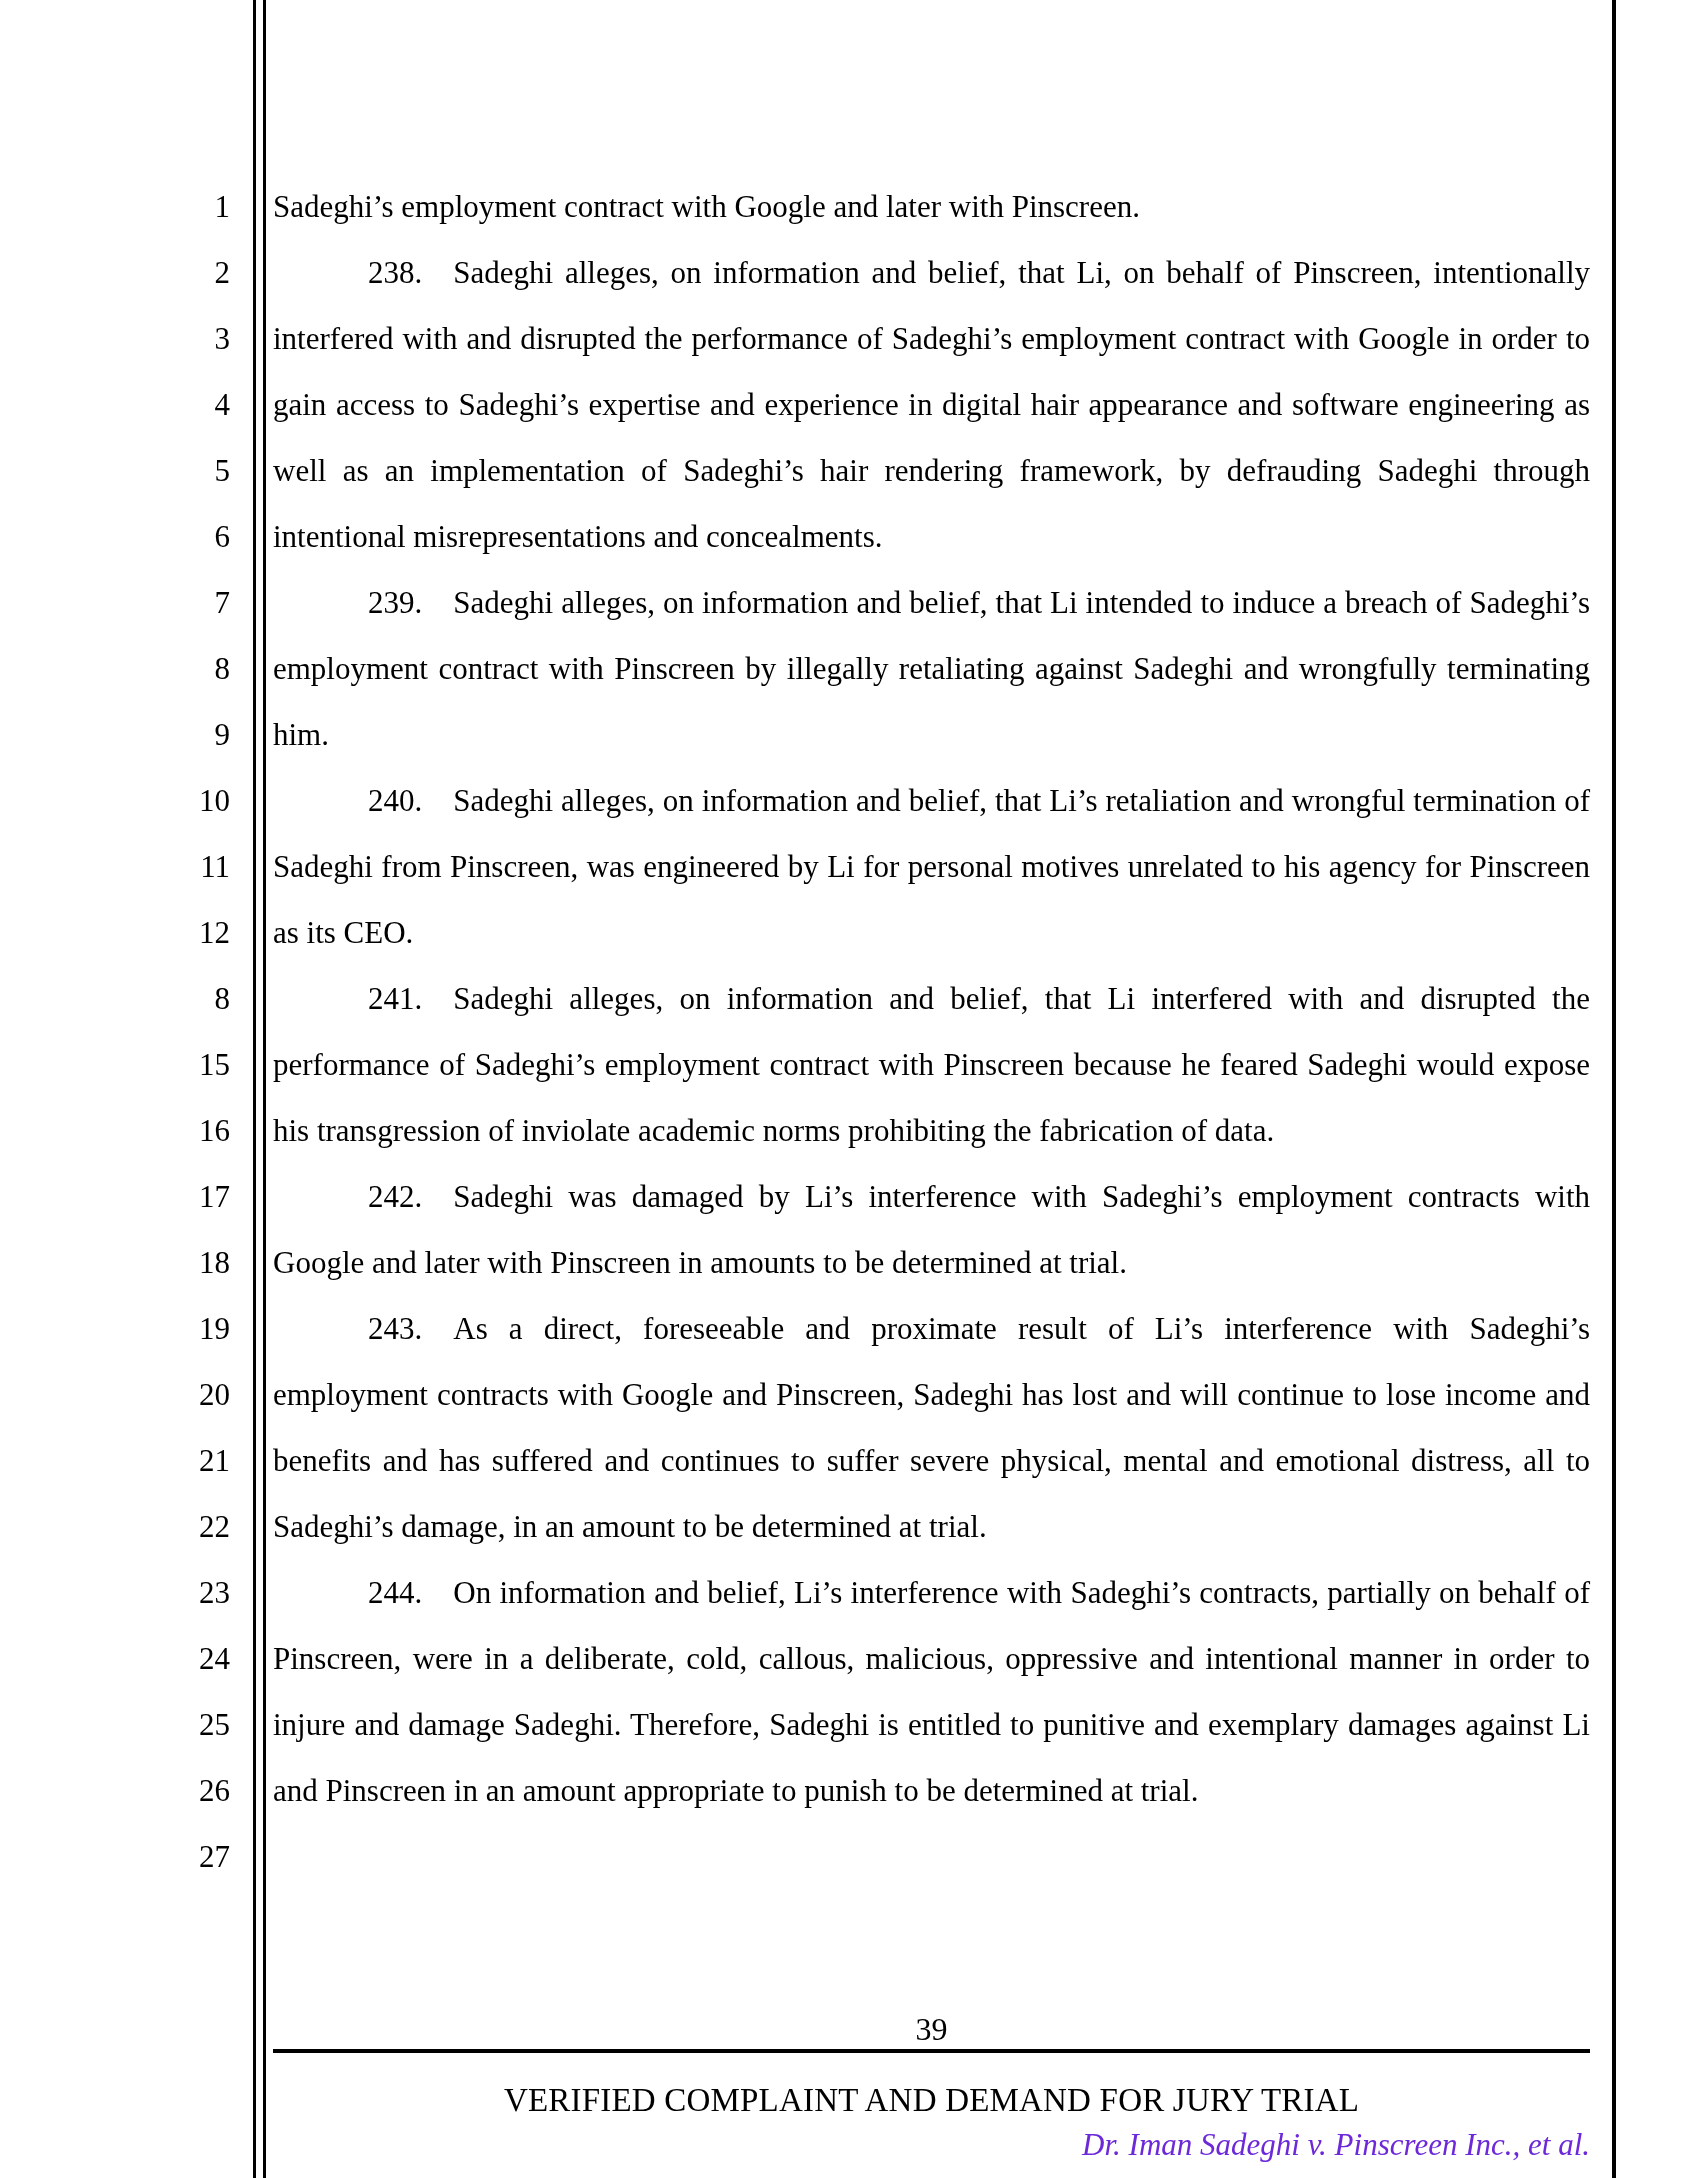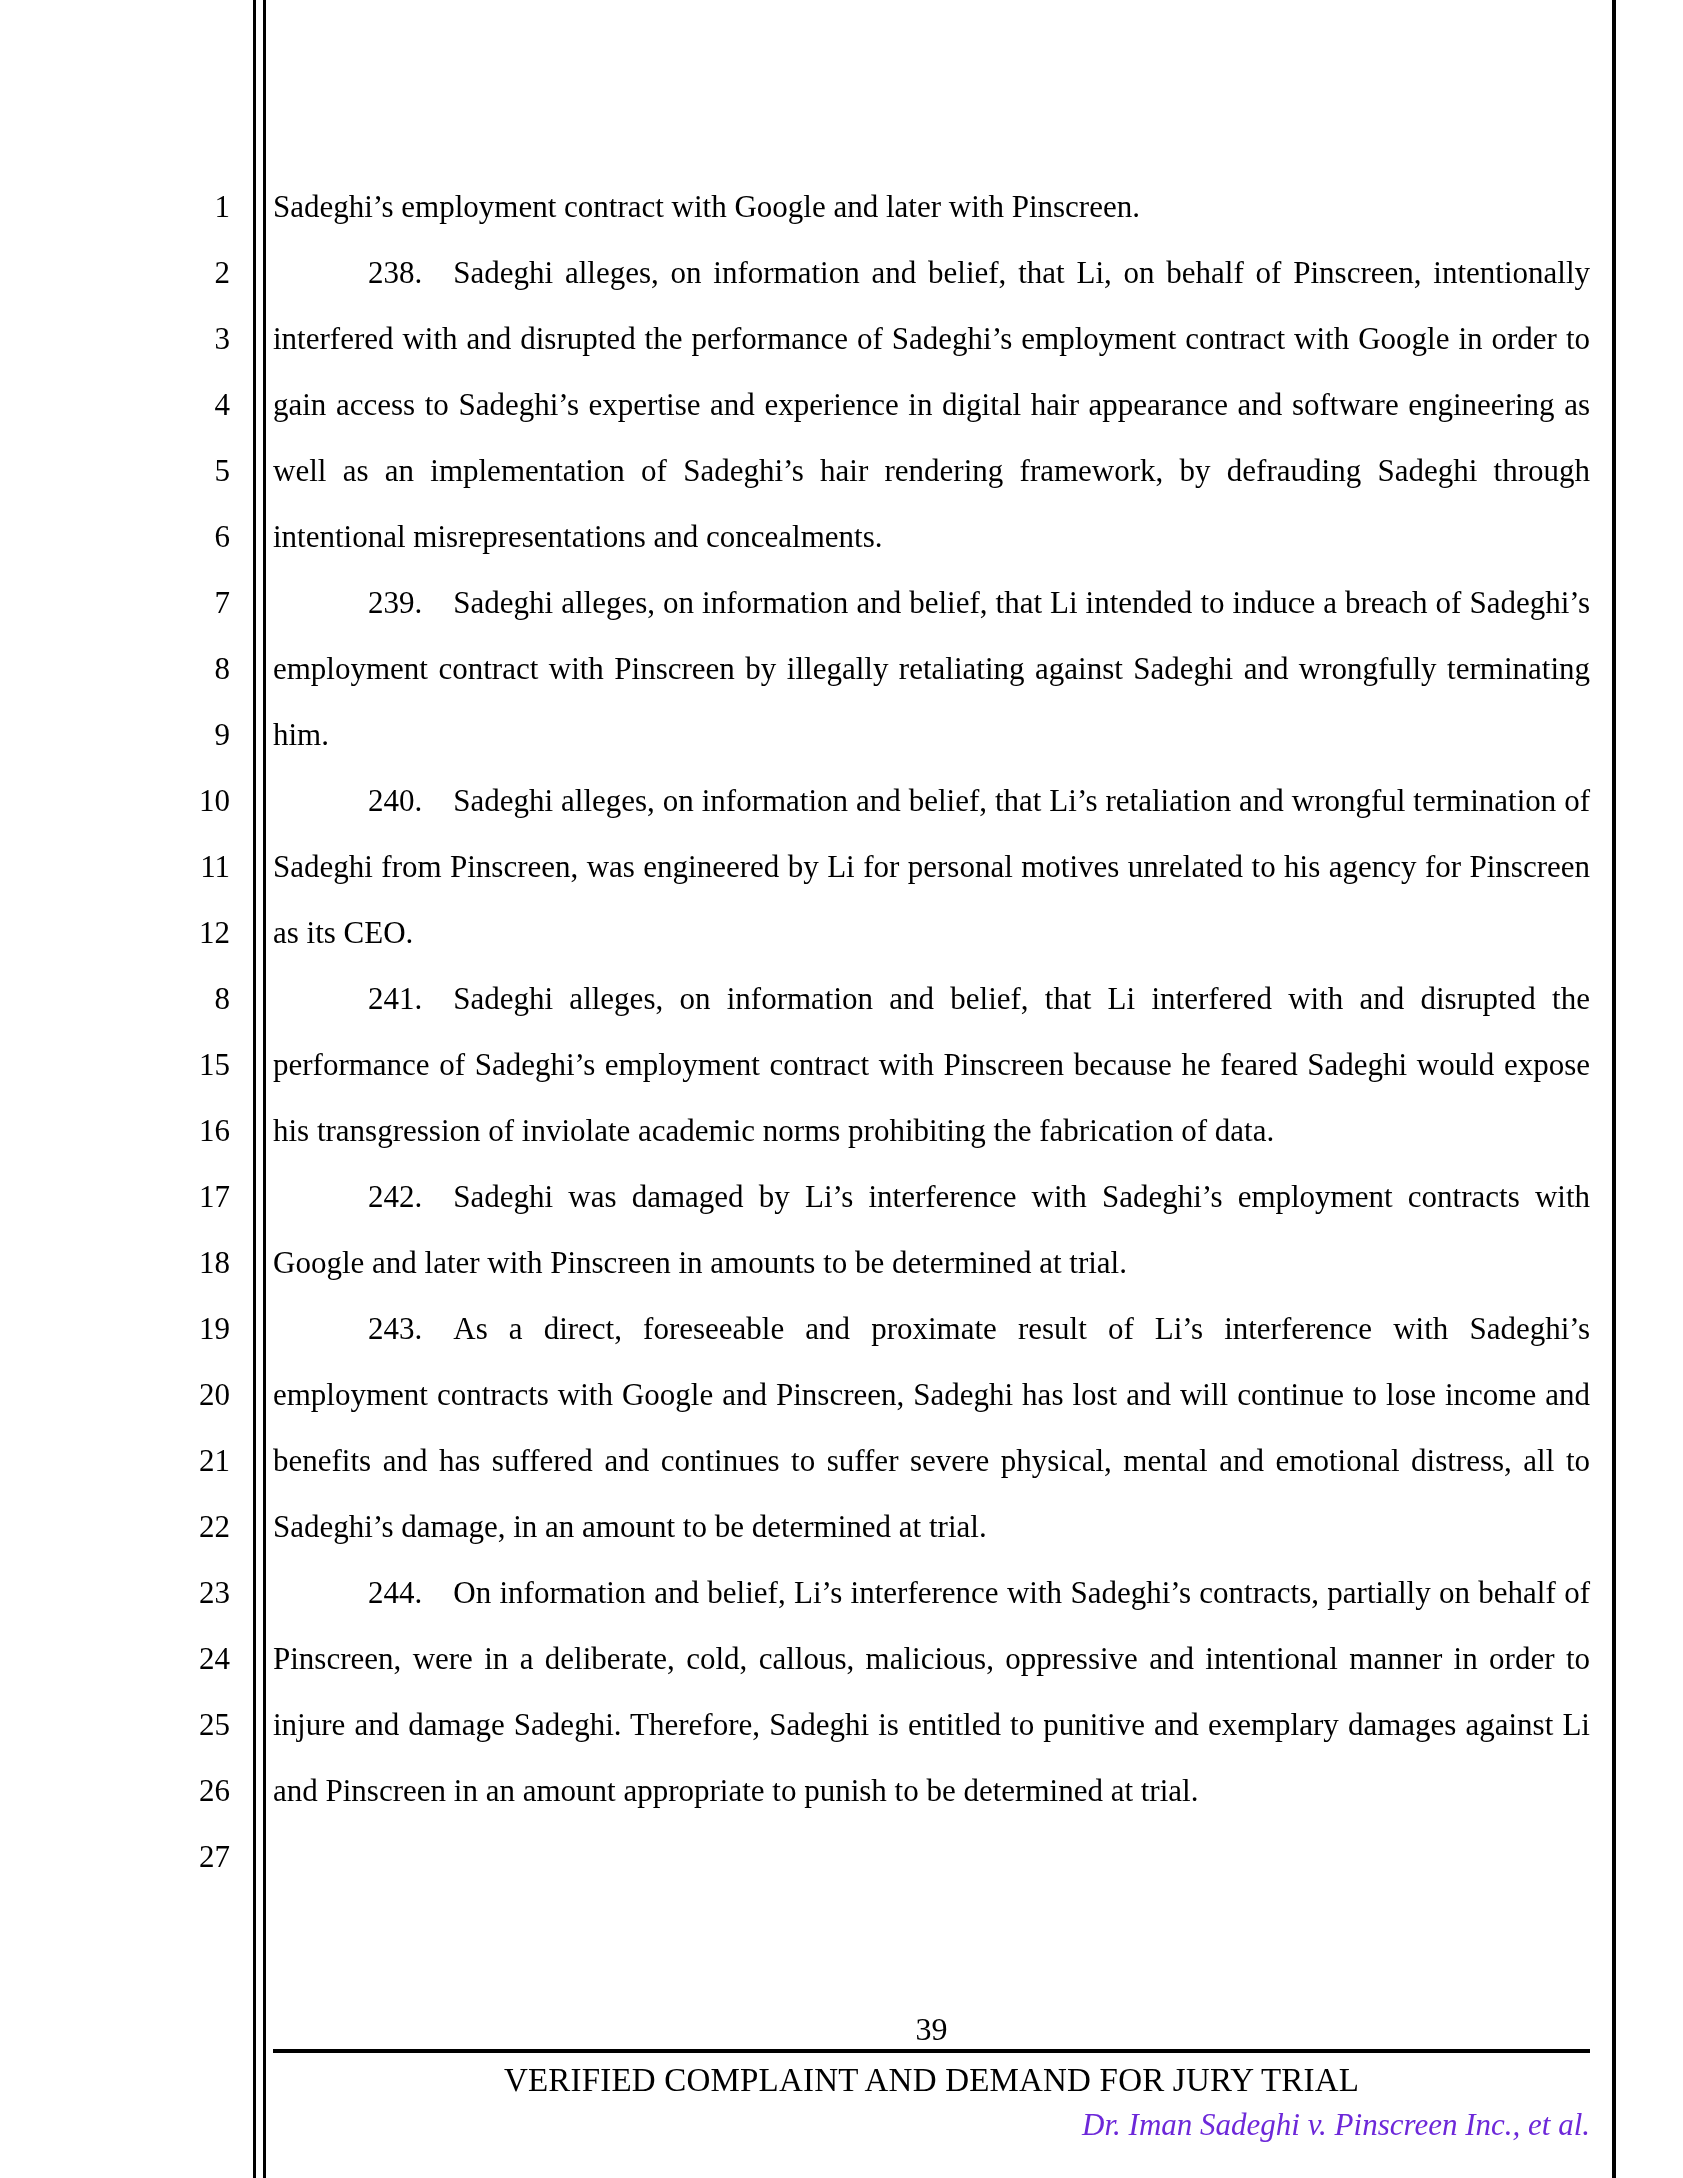--- a/index.html
+++ b/index.html
@@ -89,21 +89,21 @@
   }
   .footer-rule {
     height: 4px;
     background: #000000;
     margin: 3px 0 0 0;
   }
   .footer-title {
     font-size: 33px;
     line-height: 46px;
     letter-spacing: 0.2px;
-    padding-top: 4px;
+    padding-top: 24px;
   }
   .footer-case {
     font-size: 31px;
     line-height: 44px;
     font-style: italic;
     color: #6d28d9;
     text-align: right;
   }
 </style>
 </head>

